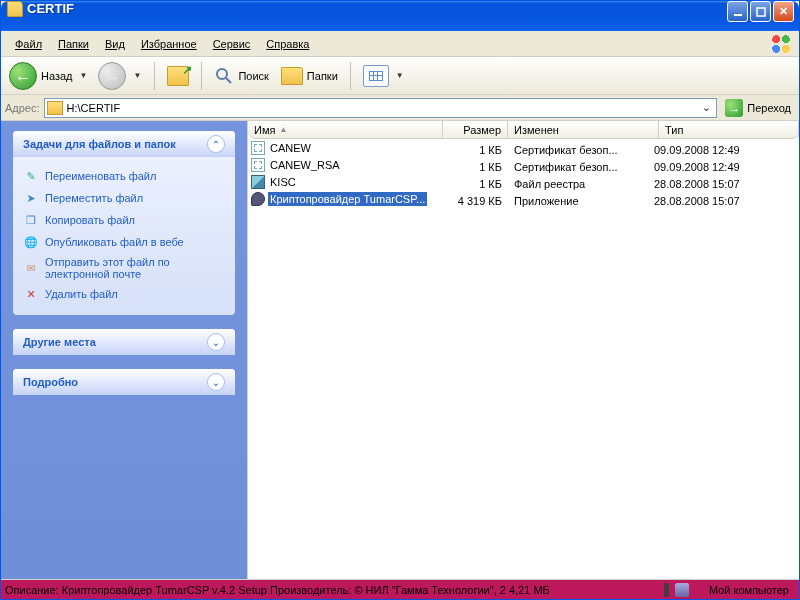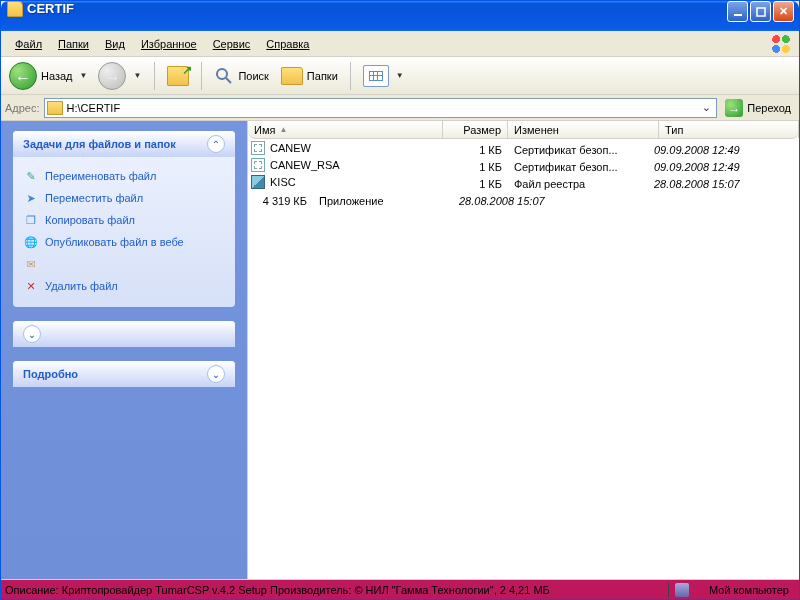--- a/index.html
+++ b/index.html
@@ -62,29 +62,29 @@
   .col-type { width: 140px; }
   .col-mod { flex: 1; }
   .files { flex: 1; }
   .file-row { height: 17px; display: flex; align-items: flex-end; font-size: 11px; cursor: default; }
   .file-row.selected .cell-name-inner { background: #316ac5; color: #fff; }
   .file-icon { width: 16px; height: 16px; margin: 0 2px 0 2px; flex-shrink: 0; display: flex; align-items: center; justify-content: center; }
   .cell-name { width: 195px; display: flex; align-items: center; overflow: hidden; }
   .cell-name-inner { padding: 1px 2px; white-space: nowrap; overflow: hidden; text-overflow: ellipsis; }
   .cell-size { width: 65px; text-align: right; padding-right: 6px; }
   .cell-type { width: 140px; padding-left: 6px; white-space: nowrap; overflow: hidden; text-overflow: ellipsis; }
-  .cell-mod { flex: 1; padding-left: 6px; font-style: italic; }
+  .cell-mod { flex: 1; padding-left: 6px; }
   .cert-icon { width: 14px; height: 14px; border: 1px solid #7aa; background: #fff; position: relative; }
   .cert-icon::after { content: ""; position: absolute; inset: 2px; border: 1px dashed #7aa; }
   .reg-icon { width: 14px; height: 14px; background: linear-gradient(135deg, #8cd 50%, #48a 50%); border: 1px solid #367; }
   .app-icon { width: 14px; height: 14px; background: #557; border-radius: 50% 50% 50% 10%; border: 1px solid #335; }
   
   .statusbar { height: 20px; background: #be185d; border-top: 1px solid #d4d0c8; display: flex; align-items: center; padding: 0 4px; font-size: 11px; }
   .status-main { flex: 1; white-space: nowrap; overflow: hidden; }
-  .status-right { display: flex; align-items: center; gap: 20px; padding: 0 6px; border-left: 1px solid #404040; }
+  .status-right { display: flex; align-items: center; gap: 20px; padding: 0 6px; border-left: 5px solid #404040; }
   .pc-icon { width: 14px; height: 14px; background: linear-gradient(#aad, #66a); border-radius: 2px; }
   .sort-arrow { font-size: 8px; margin-left: 4px; color: #888; }
 </style>
 </head>
 <body>
 
 <div class="window">
 
   <div class="titlebar">
     <div class="title-icon"></div>
@@ -191,29 +191,31 @@
             <div class="task-link">
               <span class="link-icon" style="color: rgb(68, 136, 204);">❐</span>
               <span>Копировать файл</span>
             </div>
             <div class="task-link">
               <span class="link-icon" style="color: rgb(34, 170, 102);">🌐</span>
               <span>Опубликовать файл в вебе</span>
             </div>
             <div class="task-link">
               <span class="link-icon" style="color: rgb(204, 153, 102);">✉</span>
+              <span>Отправить этот файл по электронной почте</span>
             </div>
             <div class="task-link">
               <span class="link-icon" style="color: rgb(204, 51, 51);">✕</span>
               <span>Удалить файл</span>
             </div>
           </div>
       </div>
       <div class="task-panel">
         <div class="task-header">
+          <span class="task-title">Другие места</span>
           <span class="chevron">⌄</span>
         </div>
       </div>
       <div class="task-panel">
         <div class="task-header">
           <span class="task-title">Подробно</span>
           <span class="chevron">⌄</span>
         </div>
       </div>
     </div>
@@ -256,20 +258,26 @@
               <span class="file-icon">
                 <div class="reg-icon"></div>
               </span>
               <span class="cell-name-inner">KISC</span>
             </div>
             <div class="cell-size">1 КБ</div>
             <div class="cell-type">Файл реестра</div>
             <div class="cell-mod">28.08.2008 15:07</div>
           </div>
           <div class="file-row selected">
+            <div class="cell-name">
+              <span class="file-icon">
+                <div class="app-icon"></div>
+              </span>
+              <span class="cell-name-inner">Криптопровайдер TumarCSP...</span>
+            </div>
             <div class="cell-size">4 319 КБ</div>
             <div class="cell-type">Приложение</div>
             <div class="cell-mod">28.08.2008 15:07</div>
           </div>
         </div>
     </div>
   </div>
 
   <div class="statusbar">
     <div class="status-main">Описание: Криптопровайдер TumarCSP v.4.2 Setup Производитель: © НИЛ "Гамма Технологии", 2 4,21 МБ</div>

